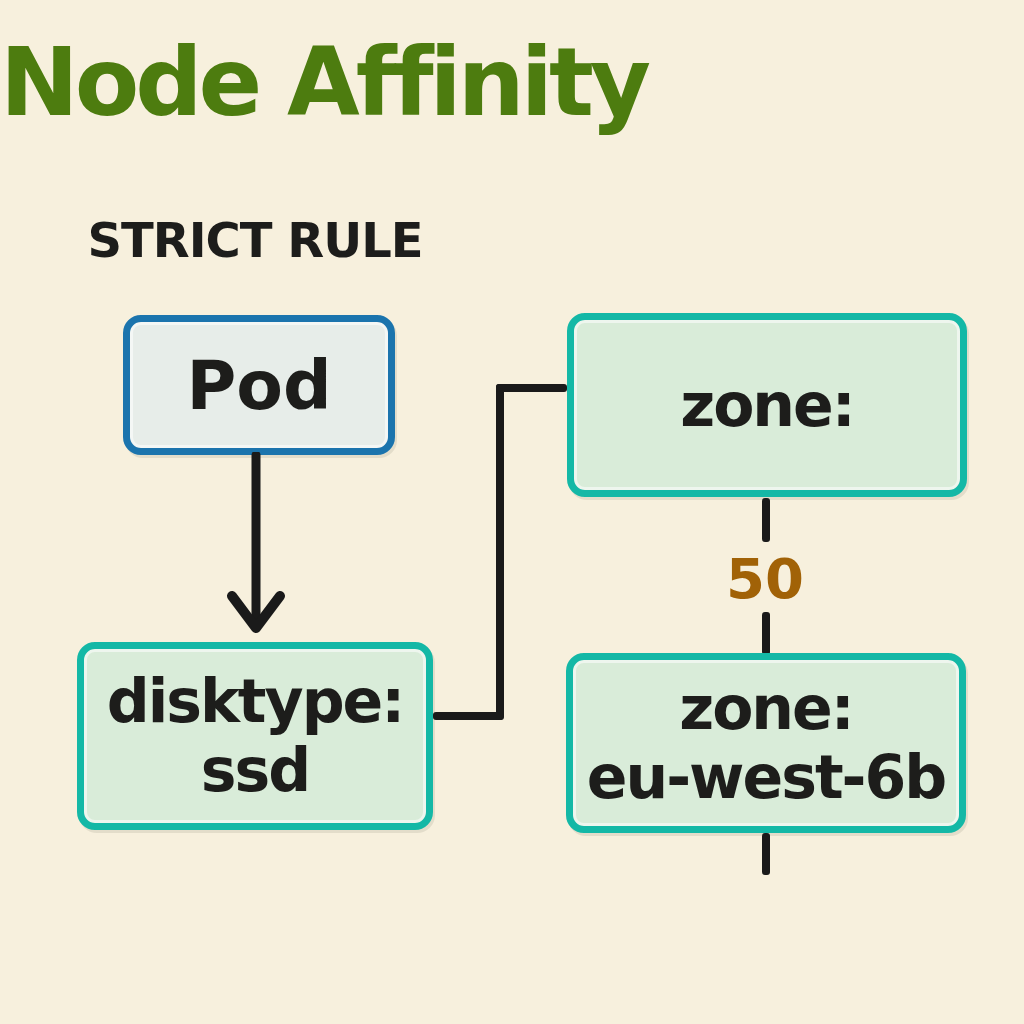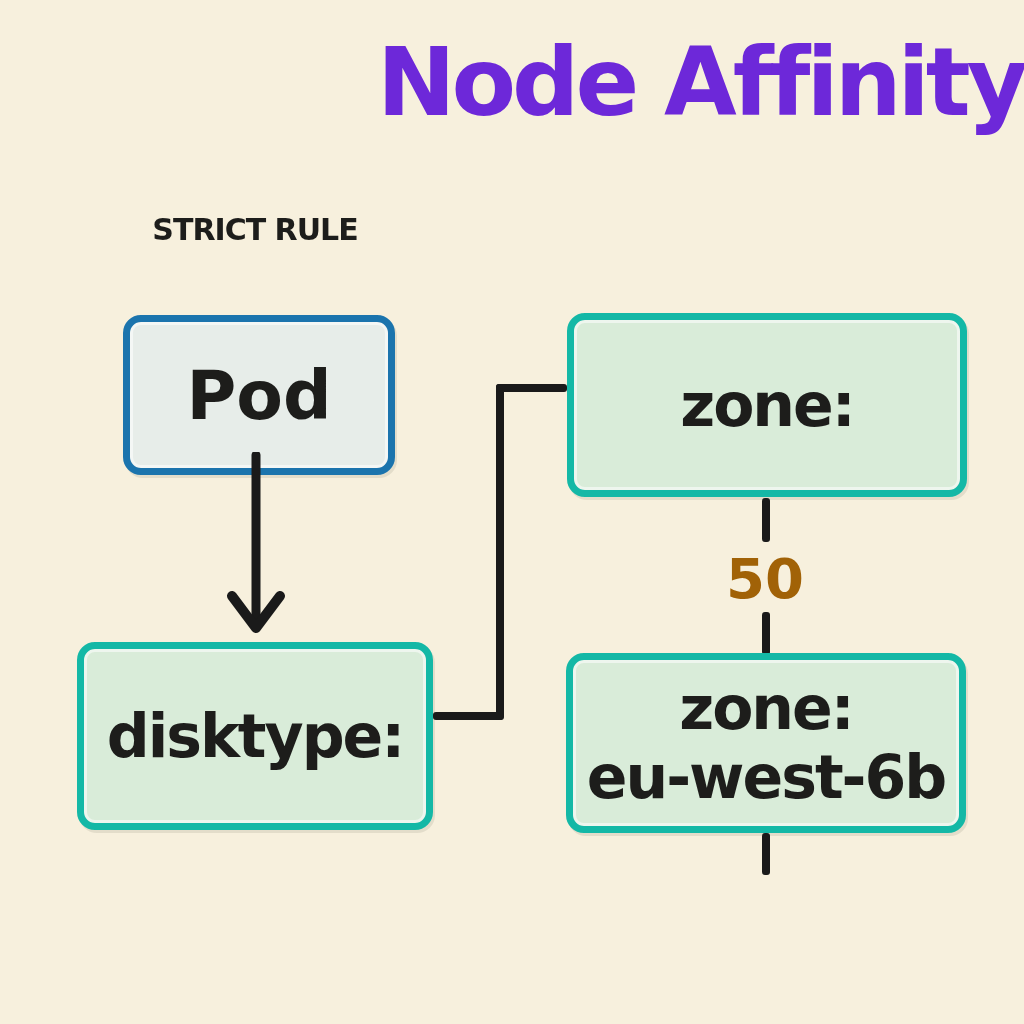--- a/index.html
+++ b/index.html
@@ -14,30 +14,30 @@
     font-family: "DejaVu Sans", "Liberation Sans", sans-serif;
     color: #1d1d1b;
     overflow: hidden;
   }
   .title {
     position: absolute;
     top: 28px;
     left: 0;
     width: 1024px;
     margin: 0;
-    text-align: right;
+    text-align: left;
     font-size: 94px;
     font-weight: bold;
     letter-spacing: -4px;
-    color: #6d28d9;
+    color: #4d7c0f;
   }
   .col-header {
     position: absolute;
     top: 212px;
-    font-size: 30px;
+    font-size: 48px;
     font-weight: bold;
     letter-spacing: -1px;
     text-align: center;
     white-space: nowrap;
   }
   .col-header.strict { left: 30px; width: 450px; }
   .col-header.pref  { left: 535px; width: 465px; }
 
   .box {
     position: absolute;
@@ -52,21 +52,21 @@
     box-shadow: 2px 3px 0 rgba(60,60,40,0.10), inset 0 0 0 3px rgba(255,255,255,0.55);
   }
   .box.blue {
     border: 7px solid #1b74ad;
     background: #e7ede9;
   }
   .box.green {
     border: 7px solid #14b8a6;
     background: #d9ecd9;
   }
-  .pod-box   { left: 123px; top: 315px; width: 272px; height: 160px; font-size: 68px; }
+  .pod-box   { left: 123px; top: 315px; width: 272px; height: 140px; font-size: 68px; }
   .disk-box  { left: 77px;  top: 642px; width: 356px; height: 188px; }
   .zonea-box { left: 567px; top: 313px; width: 400px; height: 184px; }
   .zoneb-box { left: 566px; top: 653px; width: 400px; height: 180px; }
   .box .line { display: block; line-height: 1.15; font-size: 60px; letter-spacing: -2px; }
 
   .seg {
     position: absolute;
     background: #1a1a1a;
     border-radius: 3px;
   }
@@ -93,20 +93,21 @@
     <span class="pod-label">Pod</span>
   </div>
 
   <svg class="arrow-svg" width="80" height="190" viewBox="0 0 80 190">
     <line x1="36" y1="3" x2="36" y2="172" stroke="#1a1a1a" stroke-width="9" stroke-linecap="round"></line>
     <polyline points="12,144 36,176 60,144" fill="none" stroke="#1a1a1a" stroke-width="10" stroke-linecap="round" stroke-linejoin="round"></polyline>
   </svg>
 
   <div class="box green disk-box">
     <span class="line">disktype:</span>
+    <span class="line">ssd</span>
   </div>
 
   <div class="seg" style="left:433px; top:712px; width:70px; height:8px;"></div>
   <div class="seg" style="left:496px; top:384px; width:8px; height:336px;"></div>
   <div class="seg" style="left:496px; top:384px; width:71px; height:8px;"></div>
 
   <div class="box green zonea-box">
     <span class="line">zone:</span>
   </div>
 

